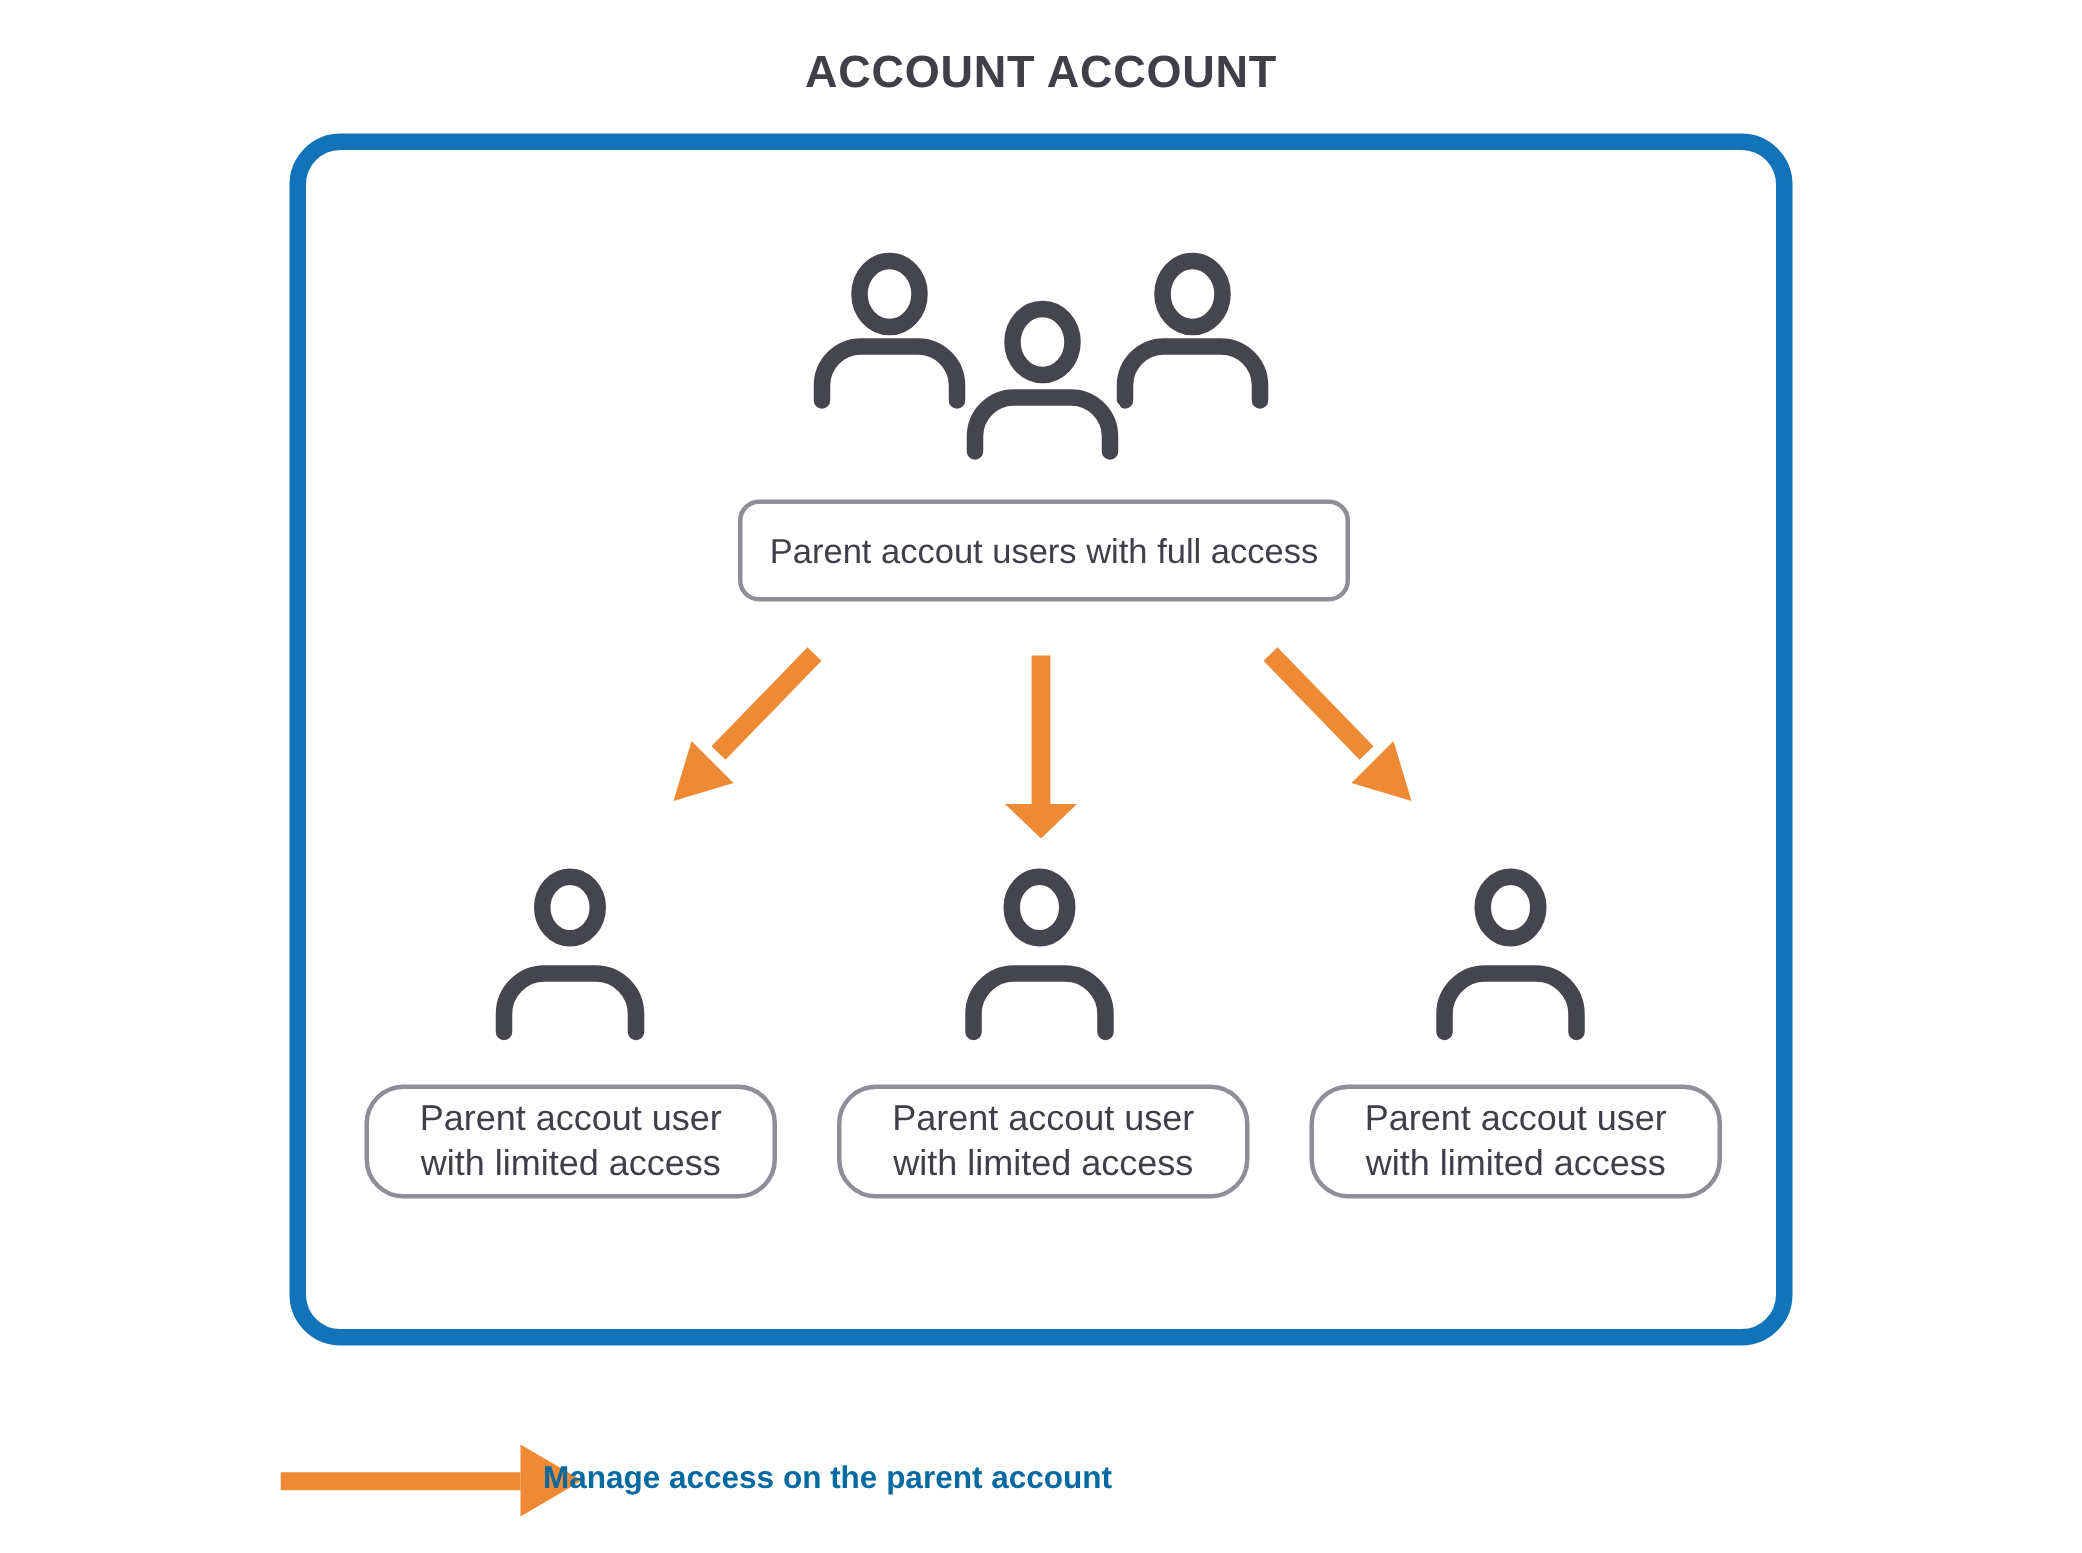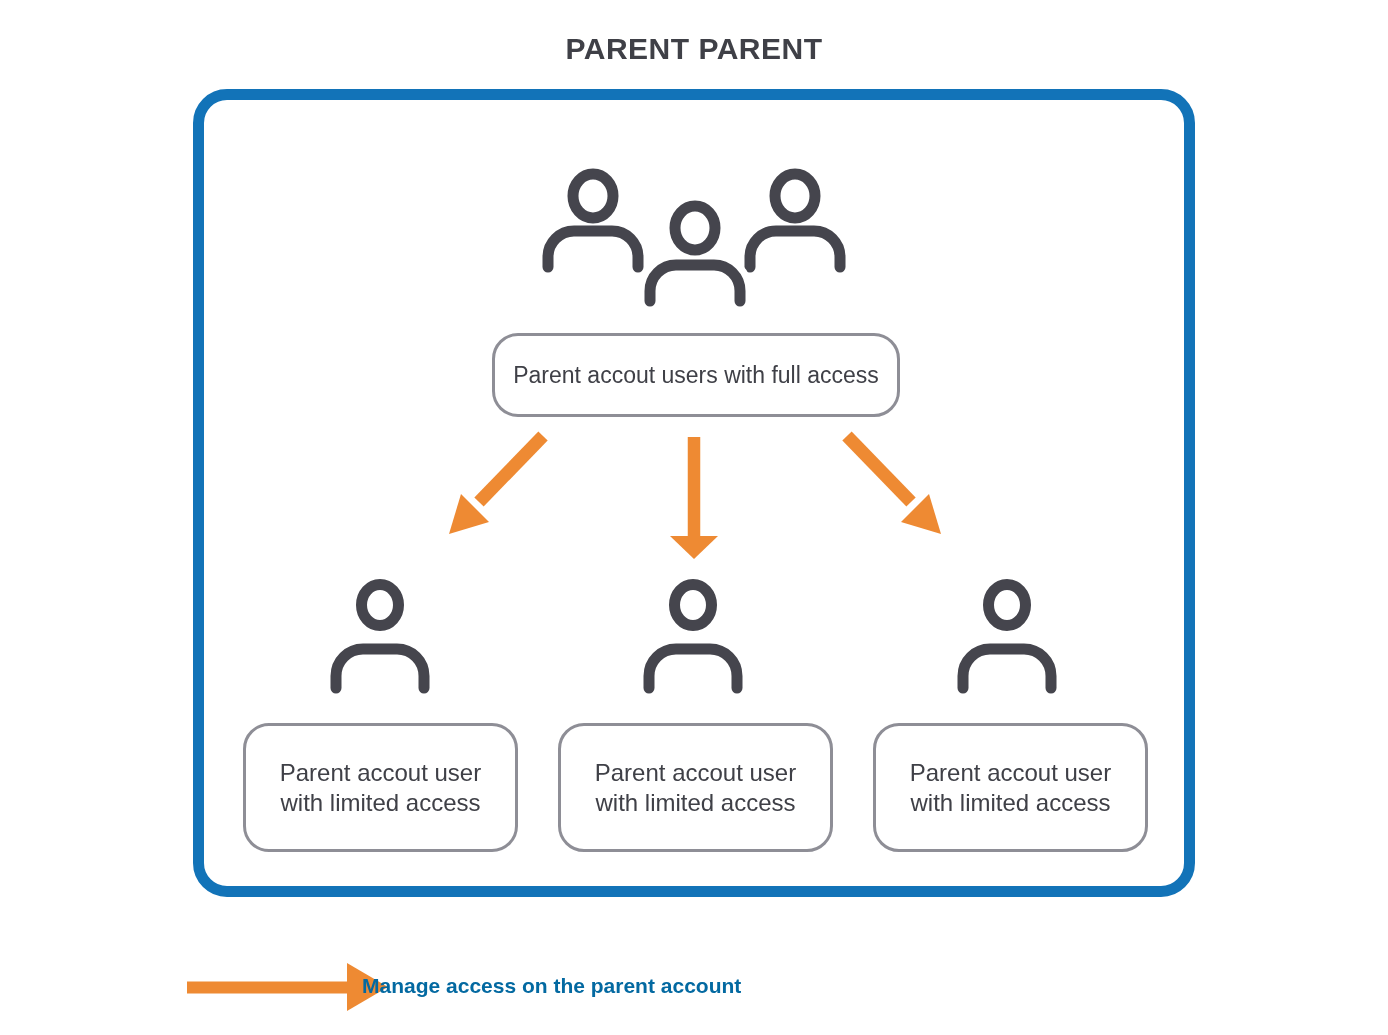--- a/index.html
+++ b/index.html
@@ -48,30 +48,30 @@
     align-items: center;
     justify-content: center;
     text-align: center;
     box-sizing: border-box;
   }
 
   #full-access-box {
     left: 492px;
     top: 333px;
     width: 408px;
-    height: 84px;
-    border-radius: 26px;
+    height: 68px;
+    border-radius: 14px;
     font-size: 23px;
     white-space: nowrap;
   }
 
   .limited-box {
     top: 723px;
     width: 275px;
-    height: 129px;
+    height: 76px;
     border-radius: 26px;
     font-size: 24px;
     line-height: 30px;
   }
   #limited-box-0 { left: 243px; }
   #limited-box-1 { left: 558px; }
   #limited-box-2 { left: 873px; }
 
   #legend-label {
     left: 362px;
@@ -82,21 +82,21 @@
     line-height: 28px;
   }
 
   svg { display: block; }
 </style>
 </head>
 <body>
 
 <div id="canvas">
 
-  <div id="page-title" class="abs">PARENT PARENT</div>
+  <div id="page-title" class="abs">ACCOUNT ACCOUNT</div>
 
   <div id="main-box" class="abs"></div>
 
   <div class="abs" style="left:538px; top:160px;">
     <svg width="315" height="152" viewBox="0 0 315 152" fill="none">
 
       <ellipse cx="55" cy="36" rx="20" ry="22" stroke="#45454D" stroke-width="11"></ellipse>
       <path d="M10 107 v-10 a26 26 0 0 1 26 -26 h38 a26 26 0 0 1 26 26 v10" stroke="#45454D" stroke-width="11" stroke-linecap="round"></path>
 
       <ellipse cx="257" cy="36" rx="20" ry="22" stroke="#45454D" stroke-width="11"></ellipse>

